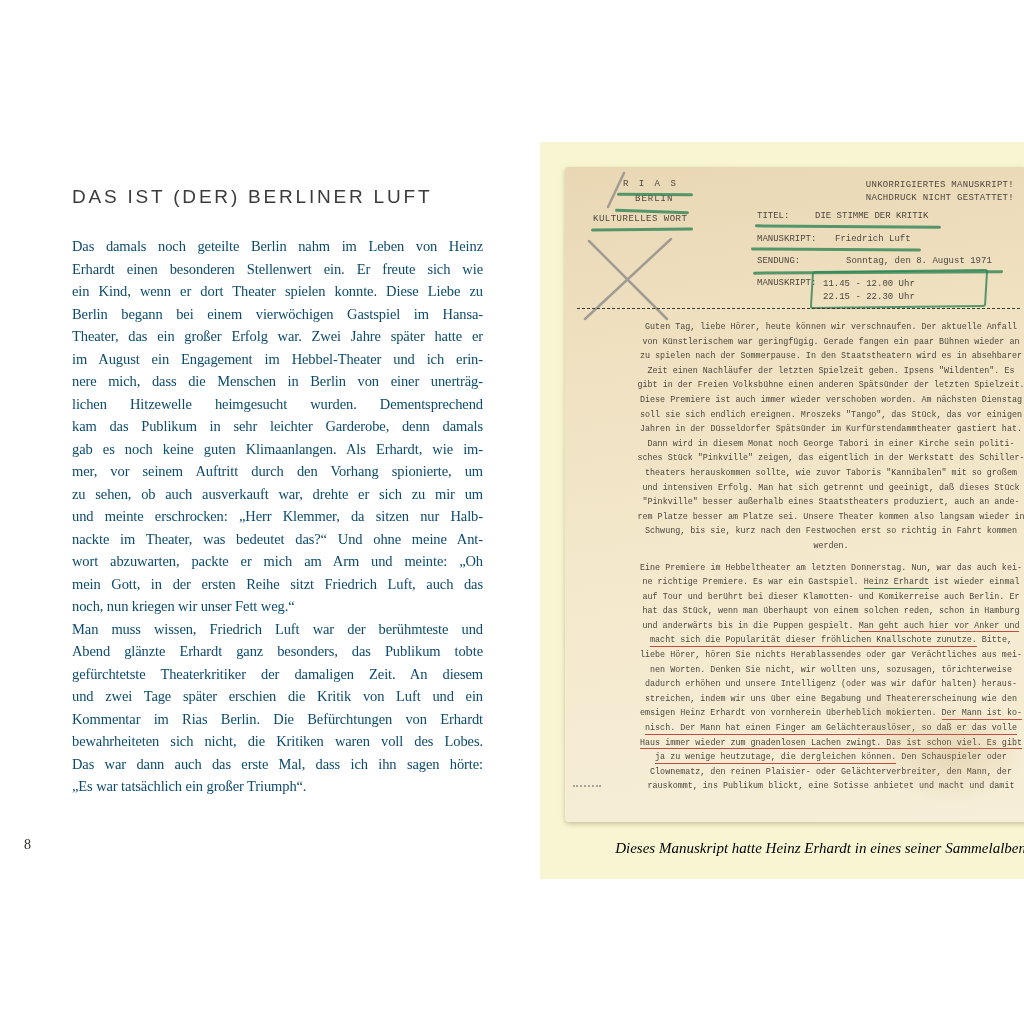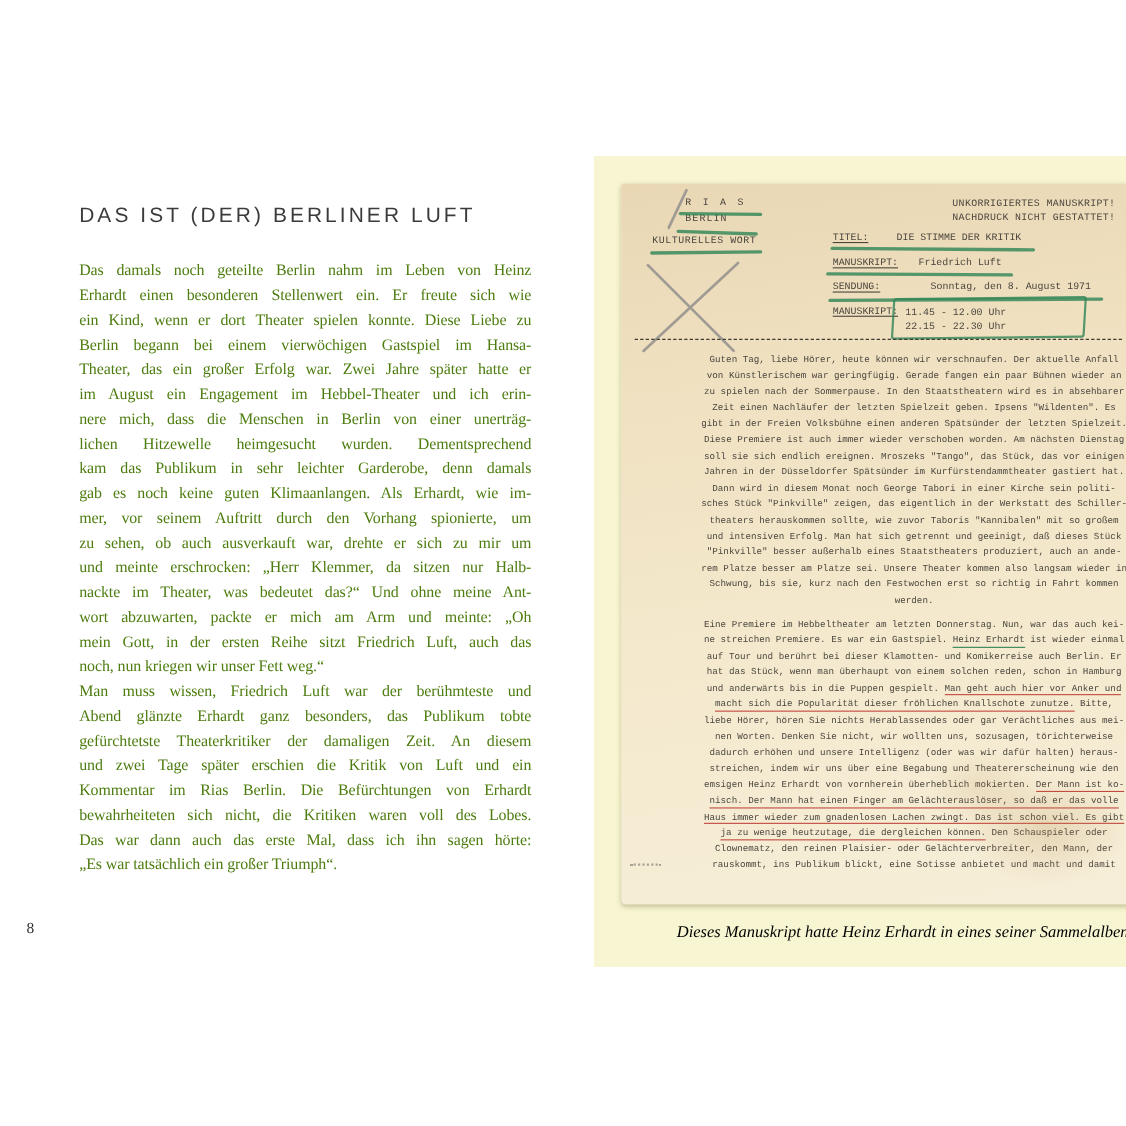--- a/index.html
+++ b/index.html
@@ -8,47 +8,47 @@
     font-family:"Liberation Serif", serif; overflow:hidden;
   }
 
   
   .left-page { position:absolute; left:72px; top:186px; width:411px; }
   .book-title {
     font-family:"Liberation Sans", sans-serif; font-weight:400;
     font-size:19px; letter-spacing:2.8px; color:#3b3b3b;
     margin:0 0 27px 0; white-space:nowrap;
   }
-  .left-body { font-size:14.5px; line-height:22.5px; color:#4d7c0f; letter-spacing:-0.1px; }
+  .left-body { font-size:14.5px; line-height:22.5px; color:#0c4a6e; letter-spacing:-0.1px; }
   .pline { text-align:justify; text-align-last:justify; }
   .pline.end { text-align-last:left; }
   .page-number { position:absolute; left:24px; top:837px; font-size:14px; color:#2e2c28; }
 
   
   .right-page {
     position:absolute; left:540px; top:142px; width:612px; height:737px;
     background:var(--album-page,#f8f6d2);
   }
   .paper {
     position:absolute; left:25px; top:25px; width:467px; height:655px;
     background:linear-gradient(172deg,#e9d7b4 0%,#efe0c0 25%,#f4e9cd 60%,#f6eed8 100%);
     border-radius:3px 10px 4px 4px;
     box-shadow:0 2px 5px rgba(110,95,60,.35);
     overflow:hidden;
   }
   .mono { font-family:"Liberation Mono", monospace; color:var(--ink,#4b463e); }
 
   .station { position:absolute; left:58px; top:10px; font-size:9px; line-height:15px; }
   .station-line1 { letter-spacing:2.5px; }
-  .station-line2 { letter-spacing:1px; }
+  .station-line2 { margin-left:12px; letter-spacing:1px; }
   .dept { position:absolute; left:28px; top:47px; font-size:9px; letter-spacing:.5px; }
   .notice { position:absolute; right:18px; top:12px; font-size:9px; line-height:12.5px; text-align:right; letter-spacing:.3px; }
 
   .frow { position:absolute; left:192px; width:272px; height:12px; font-size:9px; }
-  .frow .flabel { text-decoration:underline; text-underline-offset:2px; }
+  .frow .flabel { text-underline-offset:2px; }
   .frow .fvalue { position:absolute; top:0; white-space:nowrap; }
   #row-titel { top:44px; }       #row-titel .fvalue { left:58px; }
   #row-manuskript { top:67px; }  #row-manuskript .fvalue { left:78px; }
   #row-sendung { top:89px; }     #row-sendung .fvalue { left:89px; }
   #row-sendezeit { top:111px; }  #row-sendezeit .times { position:absolute; left:66px; top:0; line-height:12.5px; white-space:nowrap; }
 
   .gmark { position:absolute; height:2.5px; background:var(--marker-green,#2e8455); opacity:.8; border-radius:2px; }
   #gm-rias       { left:52px;  top:26px;  width:76px;  transform:rotate(.5deg); }
   #gm-berlin     { left:50px;  top:43px;  width:74px;  transform:rotate(2deg); }
   #gm-dept       { left:26px;  top:61px;  width:102px; transform:rotate(-.6deg); }
@@ -186,21 +186,21 @@
           <div class="mline"><span>sches Stück "Pinkville" zeigen, das eigentlich in der Werkstatt des Schiller-</span></div>
           <div class="mline"><span>theaters herauskommen sollte, wie zuvor Taboris "Kannibalen" mit so großem</span></div>
           <div class="mline"><span>und intensiven Erfolg. Man hat sich getrennt und geeinigt, daß dieses Stück</span></div>
           <div class="mline"><span>"Pinkville" besser außerhalb eines Staatstheaters produziert, auch an ande-</span></div>
           <div class="mline"><span>rem Platze besser am Platze sei. Unsere Theater kommen also langsam wieder in</span></div>
           <div class="mline"><span>Schwung, bis sie, kurz nach den Festwochen erst so richtig in Fahrt kommen</span></div>
           <div class="mline"><span>werden.</span></div>
         </div>
         <div class="mpara">
           <div class="mline"><span>Eine Premiere im Hebbeltheater am letzten Donnerstag. Nun, war das auch kei-</span></div>
-          <div class="mline"><span>ne streichen Premiere. Es war ein Gastspiel. </span><span class="mark-green">Heinz Erhardt</span><span> ist wieder einmal</span></div>
+          <div class="mline"><span>ne richtige Premiere. Es war ein Gastspiel. </span><span class="mark-green">Heinz Erhardt</span><span> ist wieder einmal</span></div>
           <div class="mline"><span>auf Tour und berührt bei dieser Klamotten- und Komikerreise auch Berlin. Er</span></div>
           <div class="mline"><span>hat das Stück, wenn man überhaupt von einem solchen reden, schon in Hamburg</span></div>
           <div class="mline"><span>und anderwärts bis in die Puppen gespielt. </span><span class="mark-red">Man geht auch hier vor Anker und</span></div>
           <div class="mline"><span class="mark-red">macht sich die Popularität dieser fröhlichen Knallschote zunutze.</span><span> Bitte,</span></div>
           <div class="mline"><span>liebe Hörer, hören Sie nichts Herablassendes oder gar Verächtliches aus mei-</span></div>
           <div class="mline"><span>nen Worten. Denken Sie nicht, wir wollten uns, sozusagen, törichterweise</span></div>
           <div class="mline"><span>dadurch erhöhen und unsere Intelligenz (oder was wir dafür halten) heraus-</span></div>
           <div class="mline"><span>streichen, indem wir uns über eine Begabung und Theatererscheinung wie den</span></div>
           <div class="mline"><span>emsigen Heinz Erhardt von vornherein überheblich mokierten. </span><span class="mark-red">Der Mann ist ko-</span></div>
           <div class="mline"><span class="mark-red">nisch. Der Mann hat einen Finger am Gelächterauslöser, so daß er das volle</span></div>

